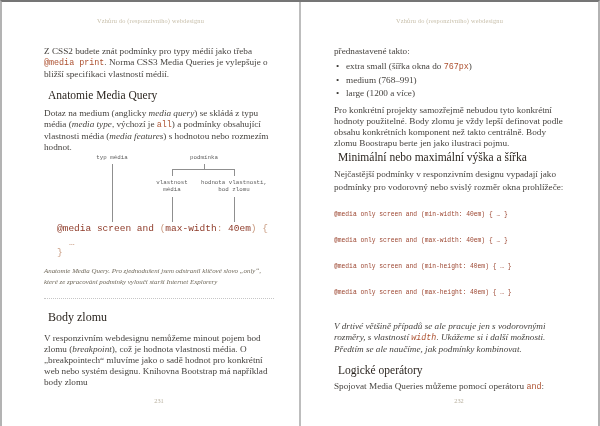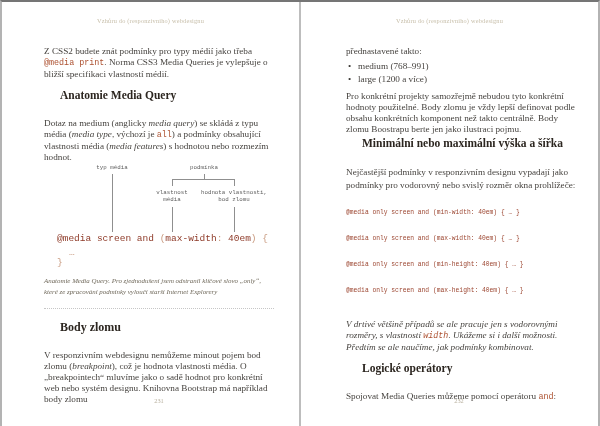--- a/index.html
+++ b/index.html
@@ -14,27 +14,27 @@
             display:flex; }
 
   .page { position:relative; width:297px; height:424px; background:#fff; flex:0 0 auto; }
   .divider { width:2px; height:424px; background:#bdbdbd; flex:0 0 auto; }
 
   .runhead { position:absolute; top:15px; left:0; width:100%; text-align:center;
              font-size:6.3px; letter-spacing:0.2px; color:#c7bea9; }
 
   .col { position:absolute; top:0; }
   .col-l { left:42px; width:230px; }
-  .col-r { left:45px; width:234px; }
+  .col-r { left:33px; width:234px; }
 
   .p { font-size:9.2px; line-height:11px; color:#474440; margin:0; text-align:left; }
   .it { font-style:italic; }
   .ci { font-family:"Liberation Mono","DejaVu Sans Mono",monospace; font-size:8.4px; color:#ad5130; }
 
-  .h2 { font-size:11.5px; line-height:13px; font-weight:bold; color:#2c2620; margin:16px; }
+  .h2 { font-size:11.5px; line-height:13px; font-weight:normal; color:#2c2620; margin:4px; }
 
   
   .l-p1 { margin-top:44px; }
   .l-h1 { margin-top:9px; }
   .l-p2 { margin-top:6px; }
   .caption { margin-top:6px; font-style:italic; font-size:6.9px; line-height:10.5px; color:#6f685a; }
   .dotsep { margin-top:11px; border-top:1px dotted #c6c6c6; height:0; }
   .l-h2 { margin-top:12px; font-size:12px; }
   .l-p3 { margin-top:9px; }
 
@@ -122,20 +122,21 @@
   <div class="divider"></div>
 
   <div class="page">
     <div class="runhead">Vzhůru do (responzivního) webdesignu</div>
 
     <div class="col col-r">
 
       <p class="p r-p1">přednastavené takto:</p>
 
       <ul class="list">
+        <li><span>extra small (šířka okna do </span><span class="ci">767px</span><span>)</span></li>
         <li>medium (768–991)</li>
         <li>large (1200 a více)</li>
       </ul>
 
       <p class="p r-p2">Pro konkrétní projekty samozřejmě nebudou tyto konkrétní hodnoty použitelné. Body zlomu je vždy lepší definovat podle obsahu konkrétních komponent než takto centrálně. Body zlomu Boostrapu berte jen jako ilustraci pojmu.</p>
 
       <h2 class="h2 r-h1">Minimální nebo maximální výška a šířka</h2>
 
       <p class="p r-p3">Nejčastější podmínky v responzivním designu vypadají jako podmínky pro vodorovný nebo svislý rozměr okna prohlížeče:</p>
 

